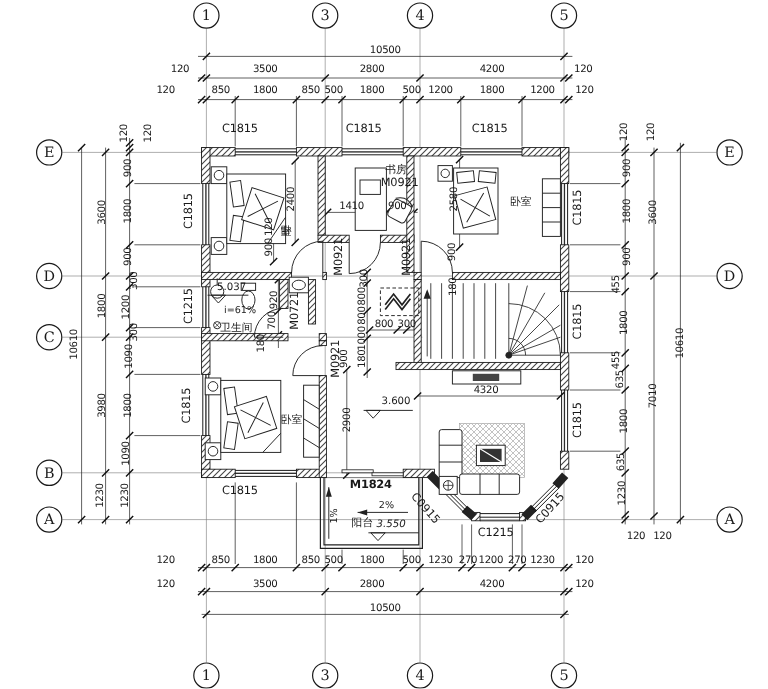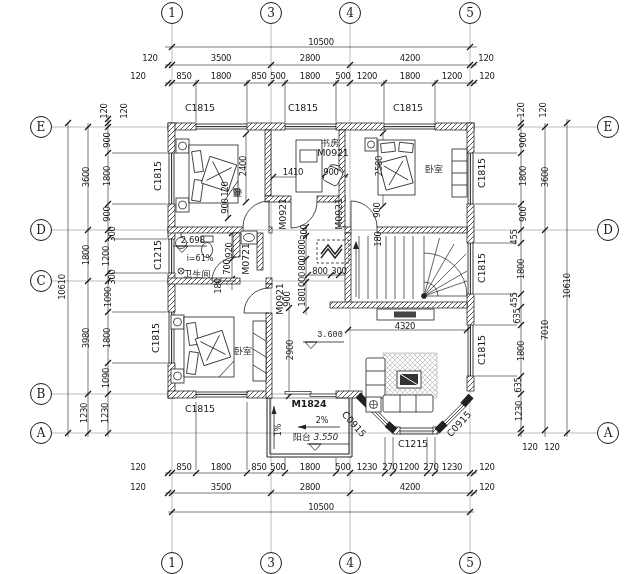--- a/index.html
+++ b/index.html
@@ -364,23 +364,23 @@
       <span class="lbl lv" style="left: 339px; top: 214px;">M0921</span>
       <span class="lbl lv" style="left: 246px; top: 259px;">M0721</span>
       <span class="lbl lv" style="left: 280px; top: 299px;">M0921</span>
       <span class="lbl lb" style="left: 333px; top: 153px;">M0921</span>
       <span class="lbl rv" style="left: 237px; top: 180px;">卧室</span>
       <span class="lbl rm" style="left: 330px; top: 143px;">书房</span>
       <span class="lbl rm" style="left: 434px; top: 169px;">卧室</span>
       <span class="lbl rm" style="left: 197px; top: 274px;">卫生间</span>
       <span class="lbl rm" style="left: 243px; top: 351px;">卧室</span>
       <span class="lbl rm" style="left: 302px; top: 437px;">阳台</span>
-      <span class="lbl lvl" style="left: 193px; top: 240px;">2.698</span>
+      <span class="lbl lvl" style="left: 193px; top: 240px;">5.037</span>
       <span class="lbl pct" style="left: 200px; top: 259px;">i=61%</span>
-      <span class="lbl lvl" style="left: 330px; top: 335px; font-family: Liberation Mono, monospace;">3.600</span>
+      <span class="lbl lvl" style="left: 330px; top: 335px;">3.600</span>
       <span class="lbl lvl" style="left: 326px; top: 437px; font-style: italic;">3.550</span>
       <span class="lbl pct" style="left: 322px; top: 421px;">2%</span>
       <span class="lbl pv" style="left: 279px; top: 430px;">1%</span>
       <span class="lbl dv" style="left: 243px; top: 166px;">2400</span>
       <span class="lbl dv" style="left: 225px; top: 189px;">120</span>
       <span class="lbl dv" style="left: 225px; top: 206px;">900</span>
       <span class="lbl d" style="left: 293px; top: 172px;">1410</span>
       <span class="lbl d" style="left: 331px; top: 172px;">900</span>
       <span class="lbl dv" style="left: 379px; top: 166px;">2580</span>
       <span class="lbl dv" style="left: 377px; top: 210px;">900</span>

